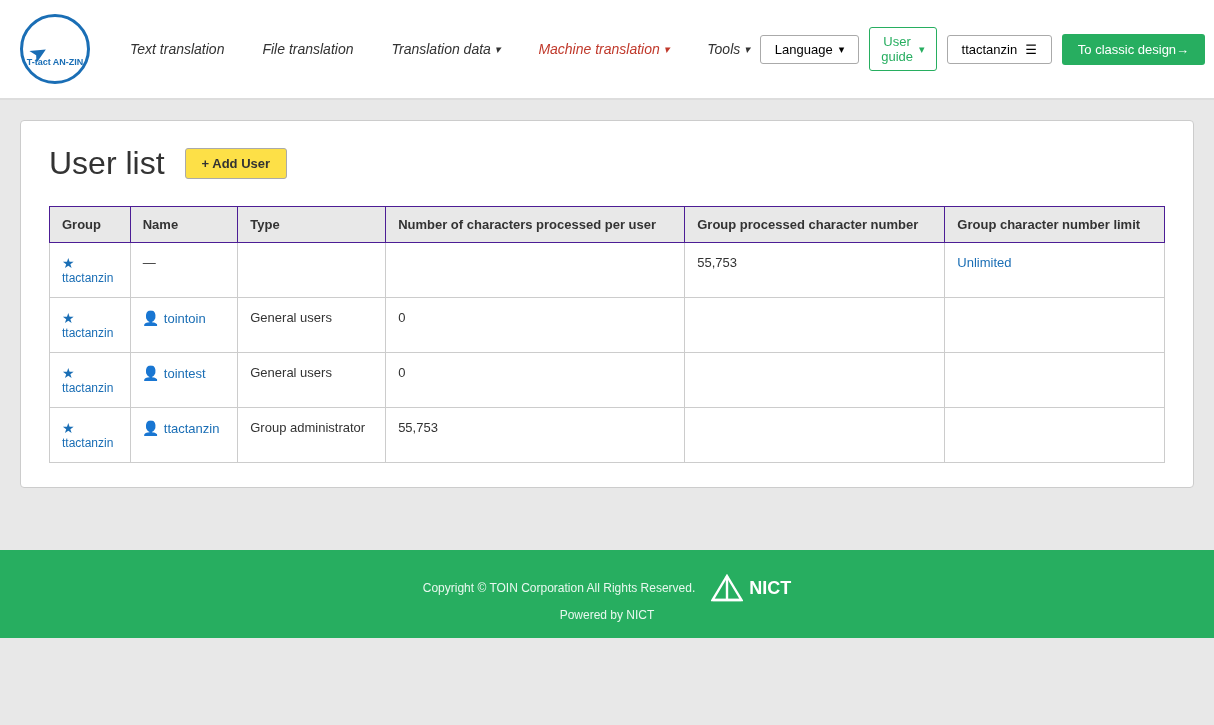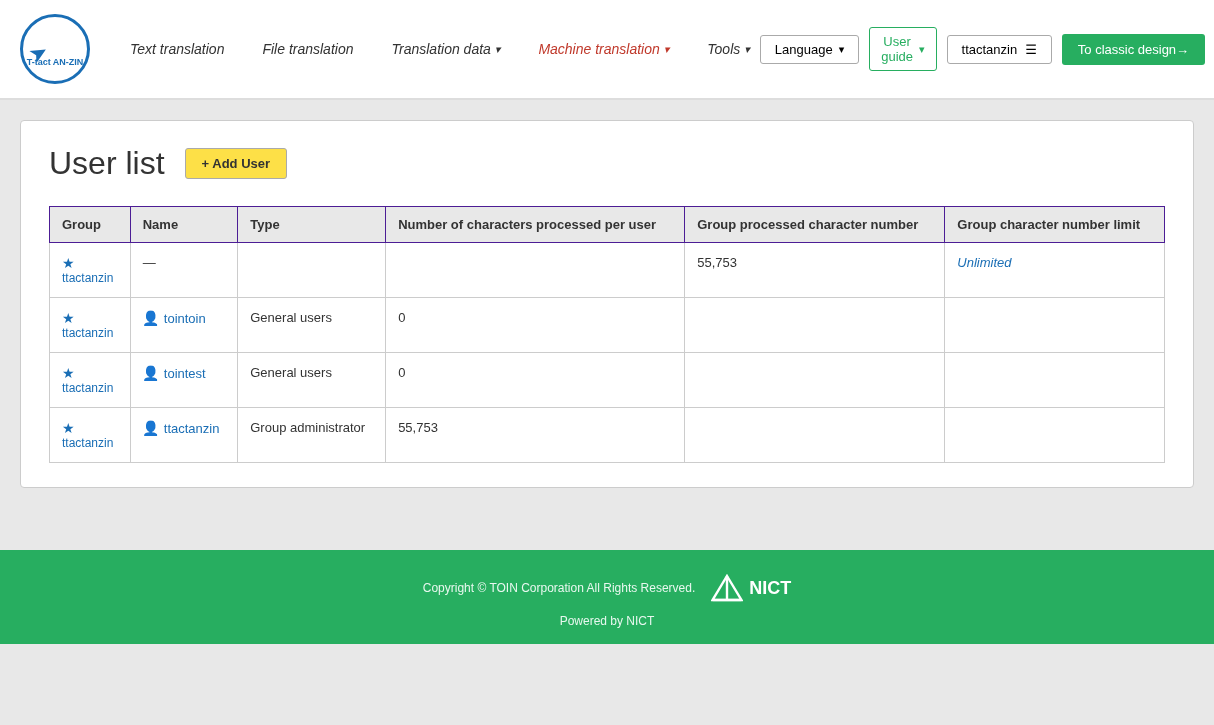--- a/index.html
+++ b/index.html
@@ -176,21 +176,21 @@
       font-size: 13px;
       color: #333;
       vertical-align: top;
     }
 
     .star-icon { color: #1a6eb5; font-size: 14px; }
     .group-link { color: #1a6eb5; text-decoration: none; display: block; font-size: 12px; }
     .user-icon-green { color: #27ae60; font-size: 14px; }
     .user-icon-red { color: #c0392b; font-size: 14px; }
     .user-name-link { color: #1a6eb5; text-decoration: none; }
-    .unlimited-link { color: #1a6eb5; text-decoration: none; font-style: italic; }
+    .unlimited-link { color: #1a6eb5; text-decoration: none; }
 
     
     .footer {
       background: #27ae60;
       color: #fff;
       padding: 24px 40px 16px;
     }
     .footer-links {
       display: flex;
       justify-content: space-around;
@@ -202,21 +202,21 @@
       font-size: 13px;
     }
     .footer-bottom {
       text-align: center;
     }
     .footer-copyright {
       display: flex;
       align-items: center;
       justify-content: center;
       gap: 16px;
-      margin-bottom: 12px;
+      margin-bottom: 6px;
       font-size: 12px;
       color: #e8f8ef;
     }
     .toin-logo {
       display: flex;
       align-items: center;
       gap: 6px;
       color: #fff;
       font-size: 18px;
       font-weight: bold;

